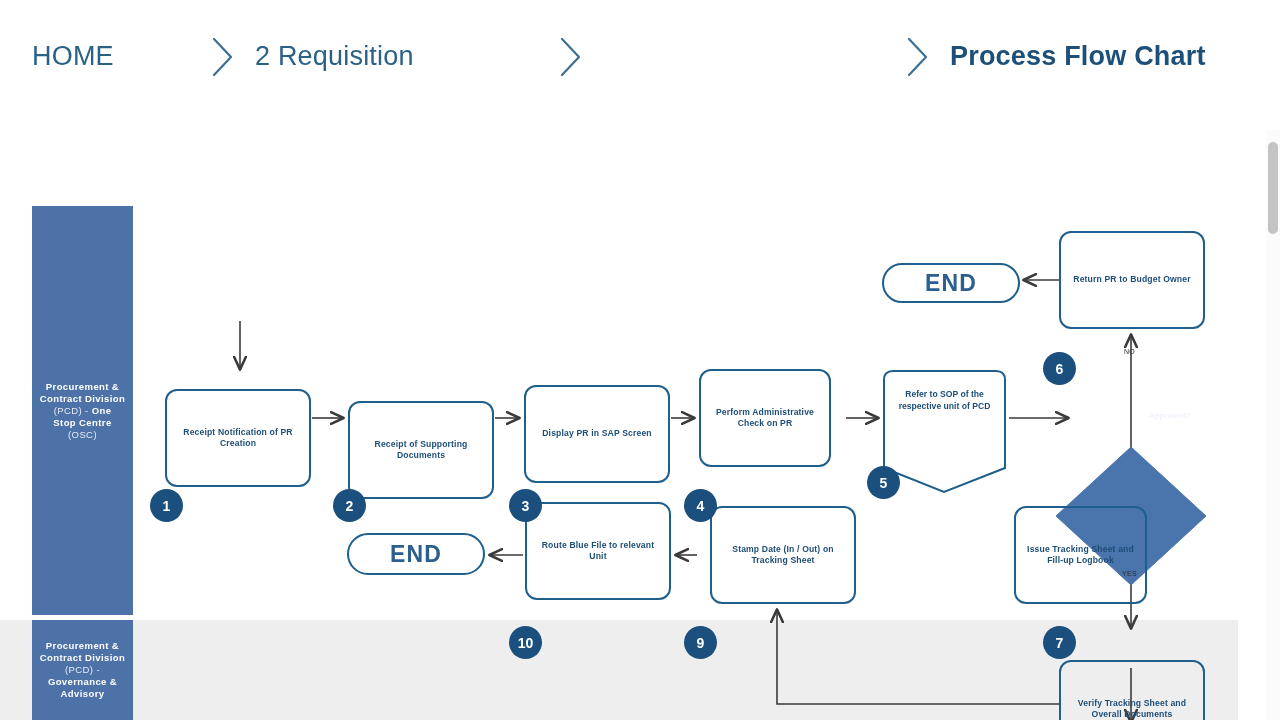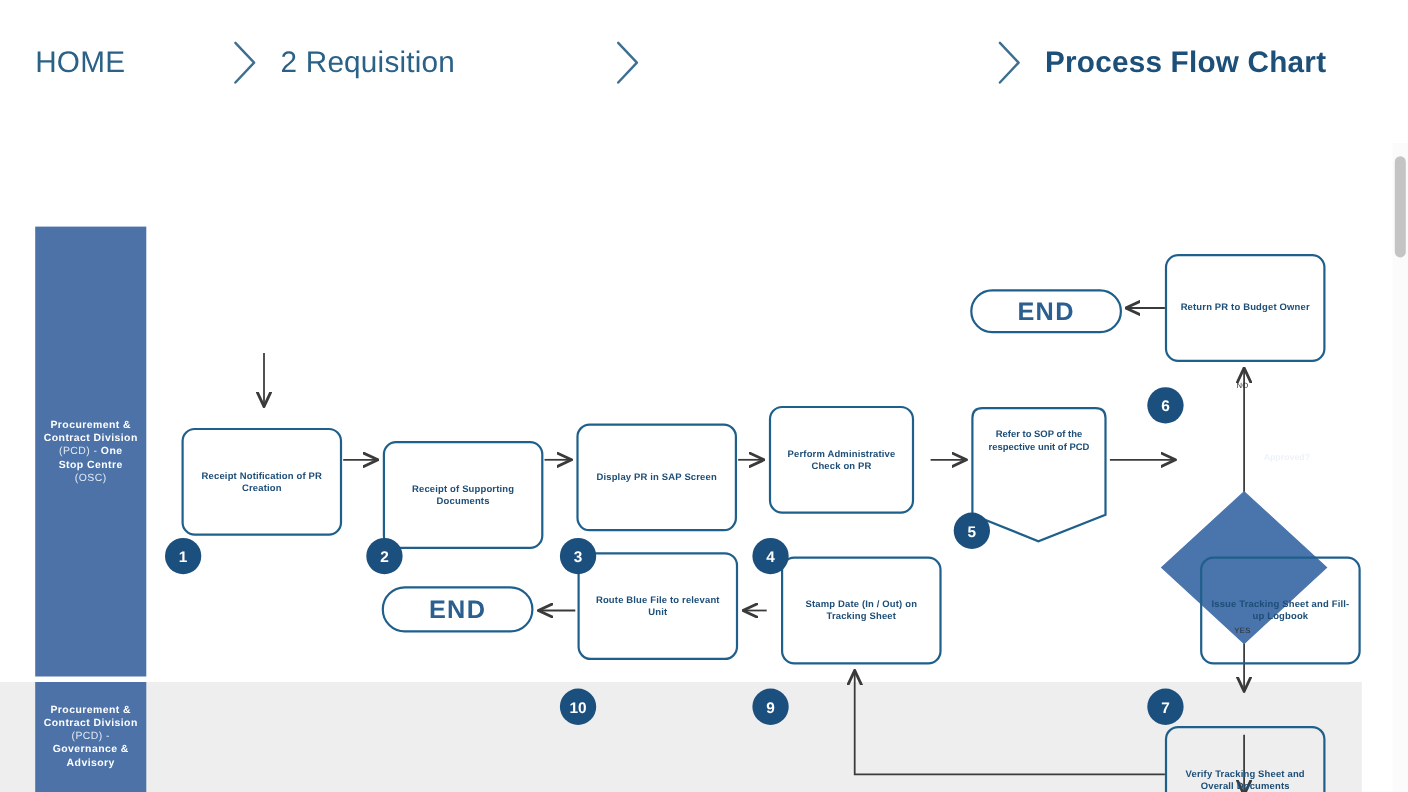--- a/index.html
+++ b/index.html
@@ -254,21 +254,21 @@
 
     <div class="node" style="left:699px; top:239px; width:132px; height:98px;">Perform Administrative Check on PR</div>
     <div class="badge" style="left:684px; top:359px;">4</div>
 
     <div class="penta-label" style="left:884px; top:259px; width:121px;">Refer to SOP of the respective unit of PCD</div>
     <div class="badge" style="left:867px; top:336px;">5</div>
 
     <div class="node" style="left:1059px; top:101px; width:146px; height:98px;">Return PR to Budget Owner</div>
     <div class="badge" style="left:1043px; top:222px;">6</div>
 
-    <div class="node" style="left:1091px; top:376px; width:146px; height:98px;">Issue Tracking Sheet and Fill-up Logbook</div>
+    <div class="node" style="left:1014px; top:376px; width:133px; height:98px;">Issue Tracking Sheet and Fill-up Logbook</div>
     <div class="badge" style="left:1043px; top:496px;">7</div>
 
     <div class="node shaded" style="left:1059px; top:530px; width:146px; height:98px;">Verify Tracking Sheet and Overall Documents</div>
 
     <div class="node" style="left:700px; top:376px; width:146px; height:98px;margin-left:10px;">Stamp Date (In / Out) on Tracking Sheet</div>
     <div class="badge" style="left:684px; top:496px;">9</div>
 
     <div class="node" style="left:525px; top:372px; width:146px; height:98px;">Route Blue File to relevant Unit</div>
     <div class="badge" style="left:509px; top:496px;">10</div>
 

